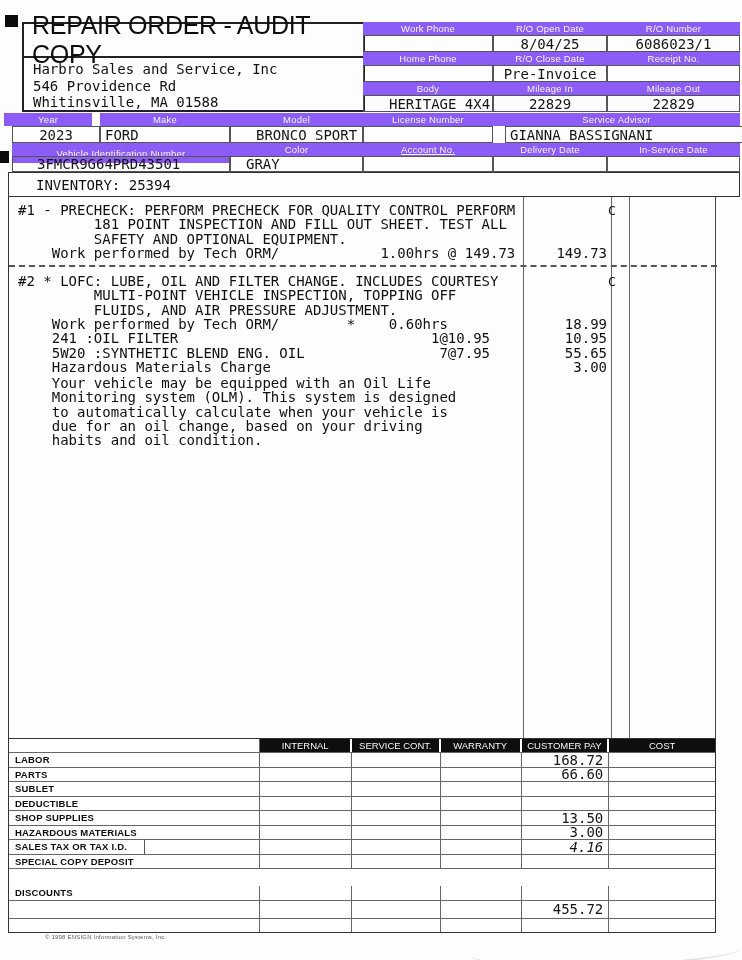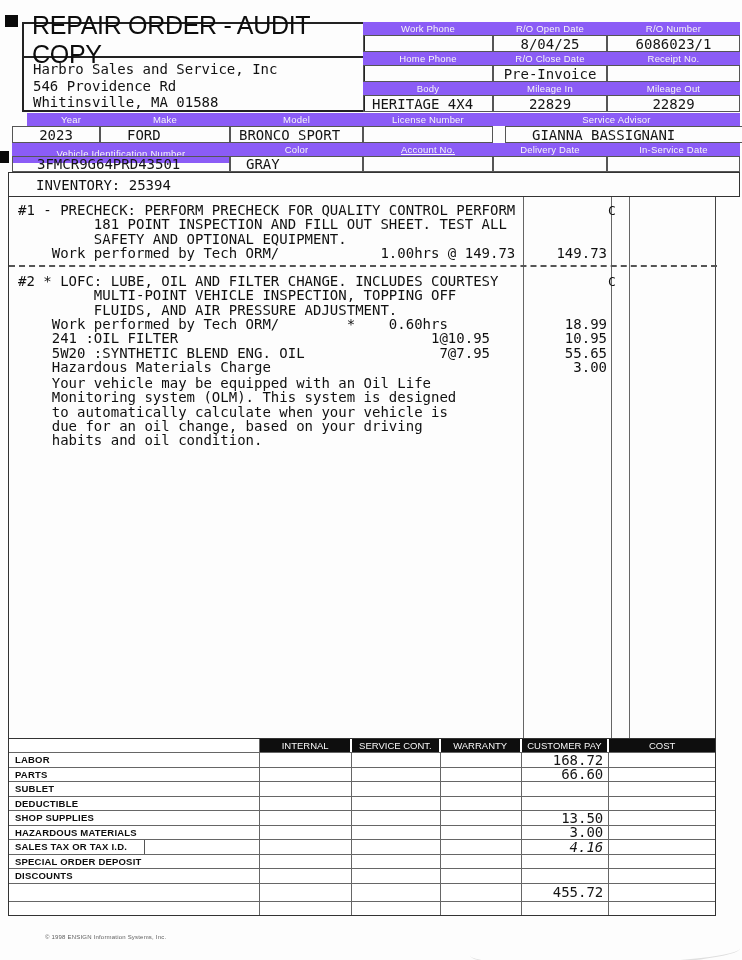--- a/index.html
+++ b/index.html
@@ -6,21 +6,21 @@
   #page{position:relative;width:742px;height:960px;background:#fdfdfd;overflow:hidden;
         font-family:"Liberation Sans",sans-serif;color:#111;}
   .abs{position:absolute;}
   
   .lbl{background:#8b5cf6;color:#f6f6f6;font:9.5px "Liberation Sans",sans-serif;
        display:flex;align-items:center;justify-content:center;letter-spacing:.2px;}
   
   .valcell{border:1px solid #555;box-sizing:border-box;display:flex;align-items:center;
        font:14px "DejaVu Sans Mono",monospace;color:#151515;white-space:pre;}
   .center{justify-content:center;}
-  .padL8{padding-left:8px;} .padL10{padding-left:26px;} .padL15{padding-left:15px;} .padL24{padding-left:24px;}
+  .padL8{padding-left:25px;} .padL10{padding-left:4px;} .padL15{padding-left:15px;} .padL24{padding-left:24px;}
   
   #title-box{left:22px;top:22px;width:343px;height:36px;border:2px solid #222;box-sizing:border-box;
        display:flex;align-items:center;padding-left:8px;font:25px "Liberation Sans",sans-serif;color:#0d0d0d;letter-spacing:-.3px;}
   #company-box{left:22px;top:58px;width:343px;height:54px;border:2px solid #222;border-top:none;box-sizing:border-box;
        padding:3px 0 0 9px;font:14px "DejaVu Sans Mono",monospace;line-height:16.5px;white-space:pre;}
   
   #inventory-box{left:8px;top:172px;width:732px;height:25px;border:1px solid #333;box-sizing:border-box;
        display:flex;align-items:center;padding-left:27px;font:14px "DejaVu Sans Mono",monospace;}
   
   #body-box{left:8px;top:197px;width:708px;height:541px;border-left:1px solid #333;border-right:1px solid #444;box-sizing:border-box;}
@@ -73,21 +73,21 @@
   <div class="abs valcell center" style="left:493px;top:65px;width:114px;height:17px;">Pre-Invoice</div>
   <div class="abs valcell" style="left:607px;top:65px;width:133px;height:17px;"></div>
 
   <div class="abs lbl" style="left:363px;top:82px;width:130px;height:13px;">Body</div>
   <div class="abs lbl" style="left:493px;top:82px;width:114px;height:13px;">Mileage In</div>
   <div class="abs lbl" style="left:607px;top:82px;width:133px;height:13px;">Mileage Out</div>
   <div class="abs valcell padL8" style="left:363px;top:95px;width:130px;height:17px;">HERITAGE 4X4</div>
   <div class="abs valcell center" style="left:493px;top:95px;width:114px;height:17px;">22829</div>
   <div class="abs valcell center" style="left:607px;top:95px;width:133px;height:17px;">22829</div>
 
-  <div class="abs lbl" style="left:27px;top:113px;width:88px;height:13px;">Year</div>
+  <div class="abs lbl" style="left:4px;top:113px;width:88px;height:13px;">Year</div>
   <div class="abs lbl" style="left:100px;top:113px;width:130px;height:13px;">Make</div>
   <div class="abs lbl" style="left:230px;top:113px;width:133px;height:13px;">Model</div>
   <div class="abs lbl" style="left:363px;top:113px;width:130px;height:13px;">License Number</div>
   <div class="abs lbl" style="left:493px;top:113px;width:247px;height:13px;">Service Advisor</div>
   <div class="abs valcell center" style="left:12px;top:126px;width:88px;height:17px;">2023</div>
   <div class="abs valcell padL10" style="left:100px;top:126px;width:130px;height:17px;">FORD</div>
   <div class="abs valcell padL8" style="left:230px;top:126px;width:133px;height:17px;">BRONCO SPORT</div>
   <div class="abs valcell" style="left:363px;top:126px;width:130px;height:17px;"></div>
   <div class="abs valcell padL10" style="left:505px;top:126px;width:247px;height:17px;">GIANNA BASSIGNANI</div>
 
@@ -231,28 +231,28 @@
       </div>
       <div class="trow" style="height: 14.5px;">
         <div class="tcell tlabel" style="width: 252px;">SALES TAX OR TAX I.D.<div class="label-divider"></div></div>
         <div class="tcell tval" style="width: 92px;"></div>
         <div class="tcell tval" style="width: 89px;"></div>
         <div class="tcell tval" style="width: 81px;"></div>
         <div class="tcell tval" style="width: 88px; font-style: italic;">4.16</div>
         <div class="tcell tval" style="width: 106px;"></div>
       </div>
       <div class="trow" style="height: 14.5px;">
-        <div class="tcell tlabel" style="width: 252px;">SPECIAL ORDER DEPOSIT</div>
-        <div class="tcell tval" style="width: 92px;"></div>
-        <div class="tcell tval" style="width: 89px;"></div>
-        <div class="tcell tval" style="width: 81px;"></div>
-        <div class="tcell tval" style="width: 88px;"></div>
-        <div class="tcell tval" style="width: 106px;"></div>
-      </div>
-      <div class="trow" style="height: 14.5px;">
+        <div class="tcell tlabel" style="width: 252px;">SPECIAL COPY DEPOSIT</div>
+        <div class="tcell tval" style="width: 92px;"></div>
+        <div class="tcell tval" style="width: 89px;"></div>
+        <div class="tcell tval" style="width: 81px;"></div>
+        <div class="tcell tval" style="width: 88px;"></div>
+        <div class="tcell tval" style="width: 106px;"></div>
+      </div>
+      <div class="trow" style="height: 14.5px; margin-top: 17px;">
         <div class="tcell tlabel" style="width: 252px;">DISCOUNTS</div>
         <div class="tcell tval" style="width: 92px;"></div>
         <div class="tcell tval" style="width: 89px;"></div>
         <div class="tcell tval" style="width: 81px;"></div>
         <div class="tcell tval" style="width: 88px;"></div>
         <div class="tcell tval" style="width: 106px;"></div>
       </div>
       <div class="trow" style="height: 18px;">
         <div class="tcell tlabel" style="width: 252px;"></div>
         <div class="tcell tval" style="width: 92px;"></div>

